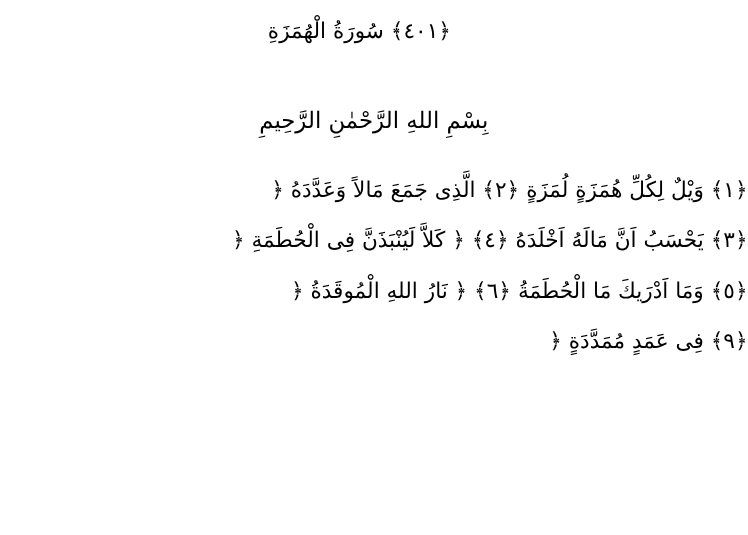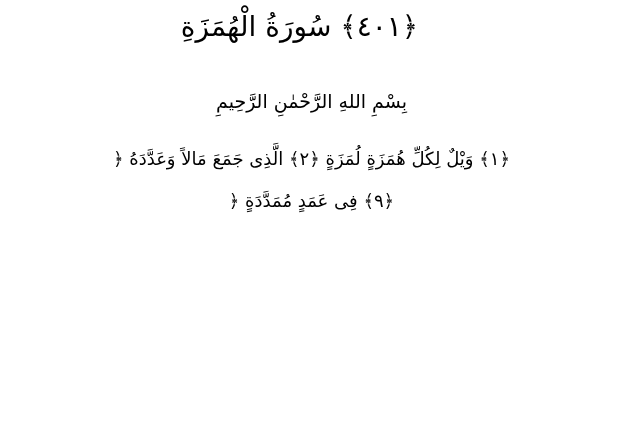--- a/index.html
+++ b/index.html
@@ -27,21 +27,21 @@
     unicode-bidi: bidi-override;
     font-family: "DejaVu Sans", sans-serif;
     color: #000000;
     white-space: nowrap;
   }
   .title {
     position: absolute;
     top: 14px;
     left: 0;
     right: 0;
-    font-size: 28px;
+    font-size: 18px;
     line-height: 26px;
     text-align: center;
     padding-right: 24px;
   }
   .basmala {
     position: absolute;
     top: 88px;
     left: 0;
     right: 0;
     font-size: 19px;
@@ -50,37 +50,39 @@
   }
   .verses {
     position: absolute;
     top: 148px;
     left: 0;
     right: 0;
     bottom: 0;
   }
   .vline {
     direction: rtl;
-    text-align: center;
+    text-align: right;
     font-size: 18px;
     line-height: 22px;
     margin-bottom: 20px;
     white-space: nowrap;
   }
   .vline.last {
     margin-top: 16px;
   }
 </style>
 </head>
 <body>
 
 <div id="page">
 
   <div class="line title">﴿١٠٤﴾ سُورَةُ الْهُمَزَةِ</div>
 
   <div class="line basmala">بِسْمِ اللهِ الرَّحْمٰنِ الرَّحِيمِ</div>
 
   <div class="verses">
     <div class="line vline">﴿١﴾ وَيْلٌ لِكُلِّ هُمَزَةٍ لُمَزَةٍ ﴿٢﴾ الَّذِى جَمَعَ مَالاً وَعَدَّدَهُ ﴿</div>
+    <div class="line vline">﴿٣﴾ يَحْسَبُ اَنَّ مَالَهُ اَخْلَدَهُ ﴿٤﴾ ﴿ كَلاَّ لَيُنْبَذَنَّ فِى الْحُطَمَةِ ﴿</div>
+    <div class="line vline">﴿٥﴾ وَمَا اَدْرَيكَ مَا الْحُطَمَةُ ﴿٦﴾ ﴿ نَارُ اللهِ الْمُوقَدَةُ ﴿</div>
     <div class="line vline last">﴿٩﴾ فِى عَمَدٍ مُمَدَّدَةٍ ﴿</div>
   </div>
 
 </div>
 
 </body></html>

